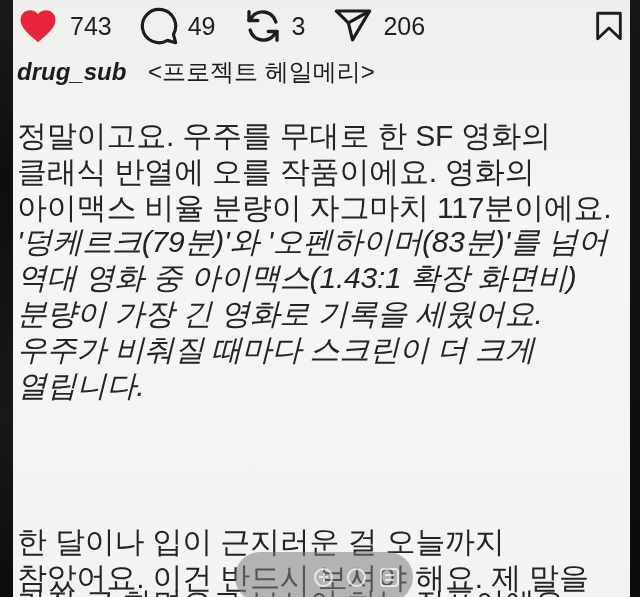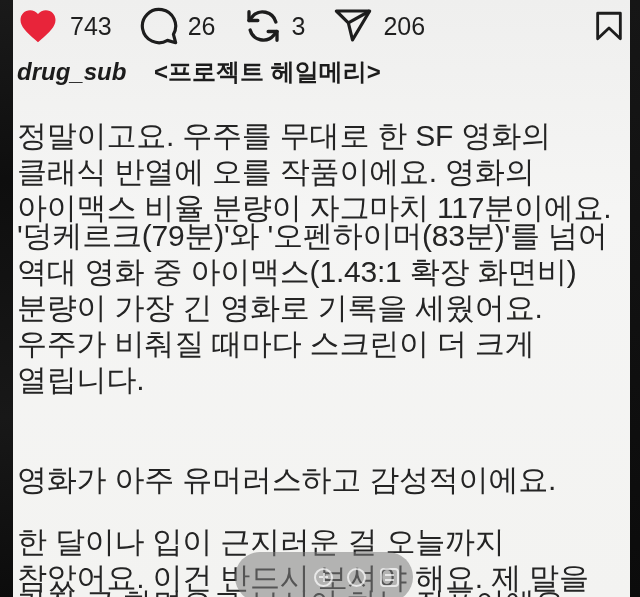--- a/index.html
+++ b/index.html
@@ -19,26 +19,26 @@
                 display:flex; align-items:center; }
   .action-bar svg { display:block; }
   .count { font-size:25px; font-weight:500; color:#1f1f1f; letter-spacing:0; }
   .ml10 { margin-left:9px; } .ml28 { margin-left:27px; }
   .spacer { flex:1; }
 
   
   .user-row { position:absolute; top:56px; left:4px; right:10px; font-size:24px; color:#1c1c1c;
               white-space:nowrap; }
   .user-row .uname { font-weight:700;font-style:italic; }
-  .user-row .utitle { font-weight:700; margin-left:21px;text-align:right; }
+  .user-row .utitle { font-weight:400; margin-left:15px;text-align:right; }
 
   
   .para { position:absolute; left:4px; width:601px; font-size:30px; line-height:36px;
           color:#242424; font-weight:500; word-break:keep-all; letter-spacing:-0.2px; }
-  .p1 { top:118px; } .p2 { top:218px; } .p3 { top:338px; }
+  .p1 { top:118px; } .p2 { top:224px;font-style:italic; } .p3 { top:338px; }
   .p4 { top:462px; } .p5 { top:524px; } .p6 { top:585px; }
 
   
   .pill { position:absolute; left:222px; top:552px; width:178px; height:50px;
           border-radius:26px; background:rgba(125,125,125,0.55);
           display:flex; align-items:center; justify-content:flex-end;
           gap:14px; padding-right:14px; }
   .pill .picon { width:19px; height:19px; position:relative; opacity:0.7; }
   .picon.plus { border:2px solid #fff; border-radius:50%; }
   .picon.plus::before, .picon.plus::after { content:""; position:absolute; background:#fff; }
@@ -63,21 +63,21 @@
         <path fill="#e8243a" d="M12 21.35l-1.45-1.32C5.4 15.36 2 12.28 2 8.5 2 5.42 4.42 3 7.5 3c1.74 0 3.41.81 4.5 2.09C13.09 3.81 14.76 3 16.5 3 19.58 3 22 5.42 22 8.5c0 3.78-3.4 6.86-8.55 11.54L12 21.35z"></path>
       </svg>
     </span>
     <span class="count ml10">743</span>
 
     <span class="ml28">
       <svg width="40" height="40" viewBox="0 0 24 24" fill="none" stroke="#1d1d1d" stroke-width="1.9">
         <path d="M20.656 17.008a9.993 9.993 0 1 0-3.59 3.615L22 22z" stroke-linejoin="round"></path>
       </svg>
     </span>
-    <span class="count ml10">26</span>
+    <span class="count ml10">49</span>
 
     <span class="ml28">
       <svg width="40" height="40" viewBox="0 0 24 24" fill="none" stroke="#1d1d1d" stroke-width="2" stroke-linecap="round" stroke-linejoin="round">
         <path d="M19.7 9.6a8.2 8.2 0 0 0-14.2-3.1L3.6 8.7"></path>
         <polyline points="3.6,3.4 3.6,8.7 8.9,8.7"></polyline>
         <path d="M4.3 14.4a8.2 8.2 0 0 0 14.2 3.1l1.9-2.2"></path>
         <polyline points="20.4,20.6 20.4,15.3 15.1,15.3"></polyline>
       </svg>
     </span>
     <span class="count ml10">3</span>
@@ -99,21 +99,20 @@
     </span>
   </div>
 
   <div class="user-row">
     <span class="uname">drug_sub</span>
     <span class="utitle">&lt;프로젝트 헤일메리&gt;</span>
   </div>
 
   <p class="para p1">정말이고요. 우주를 무대로 한 SF 영화의 클래식 반열에 오를 작품이에요. 영화의 아이맥스 비율 분량이 자그마치 117분이에요.</p>
   <p class="para p2">'덩케르크(79분)'와 '오펜하이머(83분)'를 넘어 역대 영화 중 아이맥스(1.43:1 확장 화면비) 분량이 가장 긴 영화로 기록을 세웠어요. 우주가 비춰질 때마다 스크린이 더 크게 열립니다.</p>
-  <p class="para p4">영화가 아주 유머러스하고 감성적이에요.</p>
   <p class="para p5">한 달이나 입이 근지러운 걸 오늘까지 참았어요. 이건 반드시 보셔야 해요. 제 말을 믿으세요. 올해 이 영화만큼은 극장에서</p>
   <p class="para p6">가장 큰 화면으로 보셔야 하는 작품이에요.</p>
 
   <div class="pill">
     <span class="picon plus"></span>
     <span class="picon ring"></span>
     <span class="picon notes"></span>
   </div>
 
 </div>

